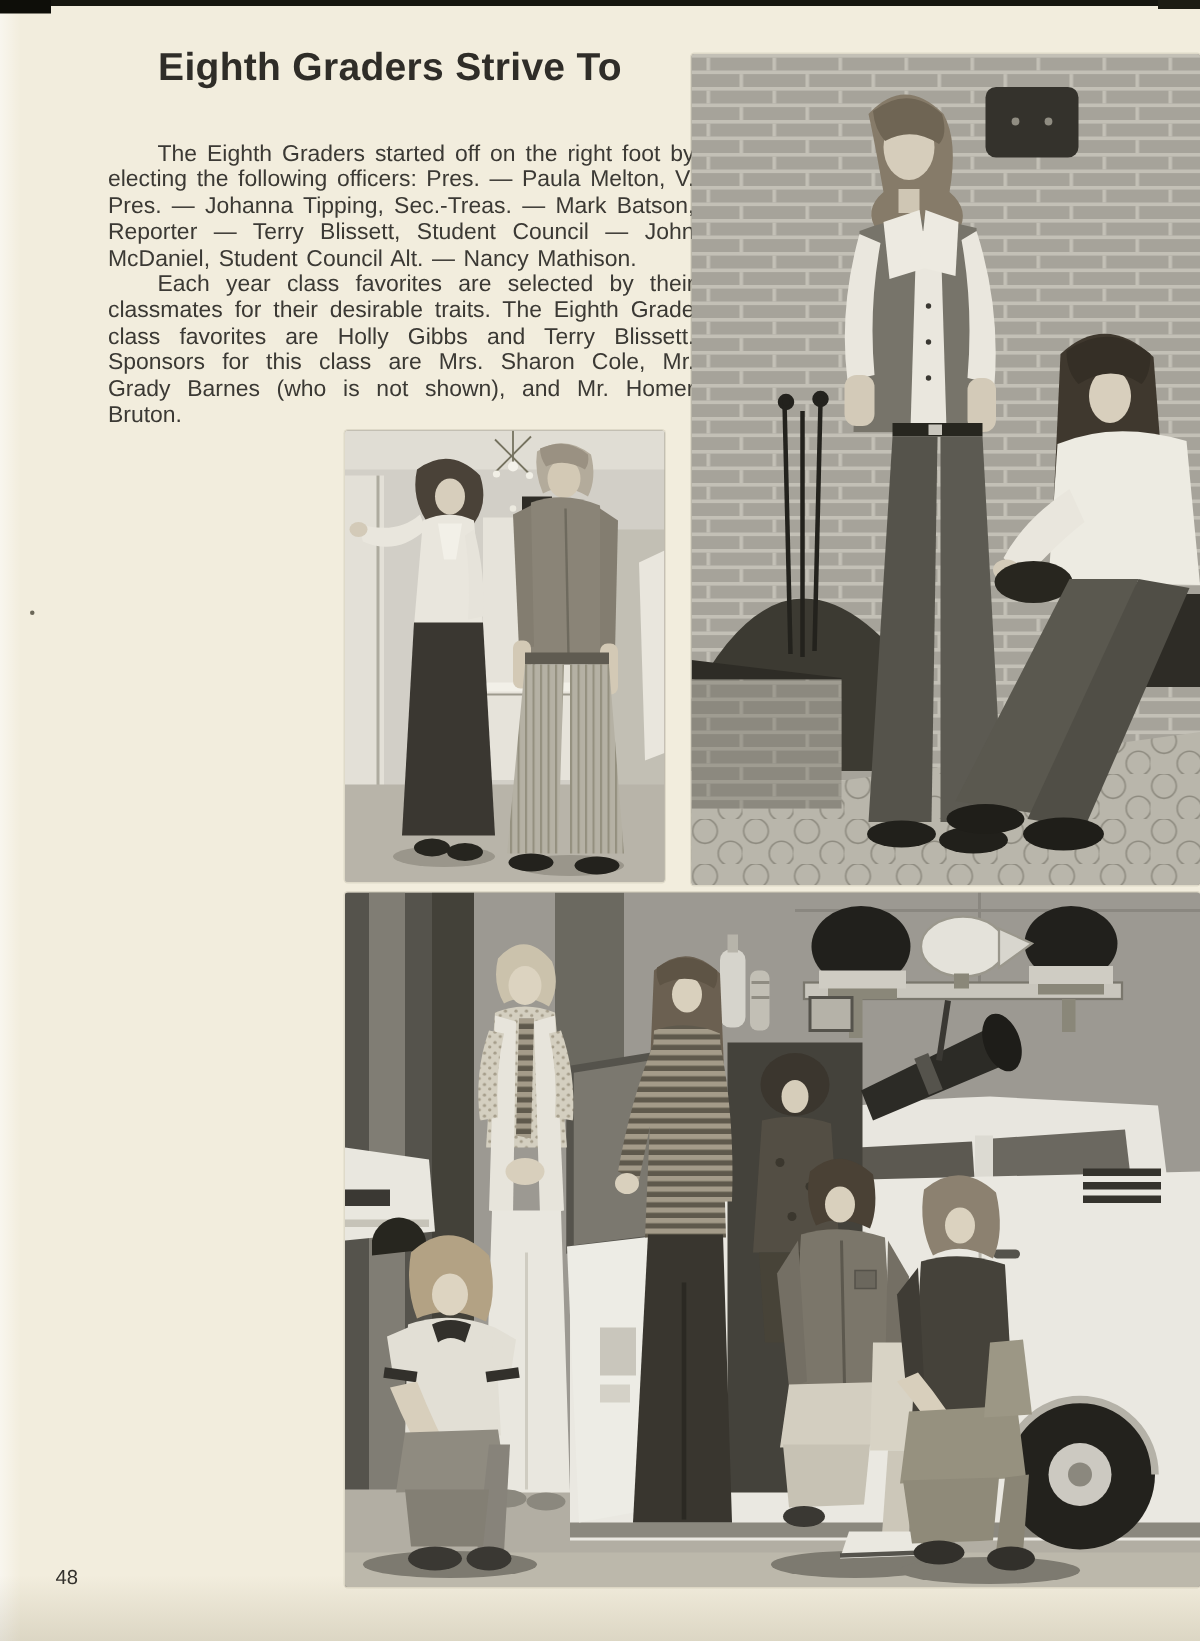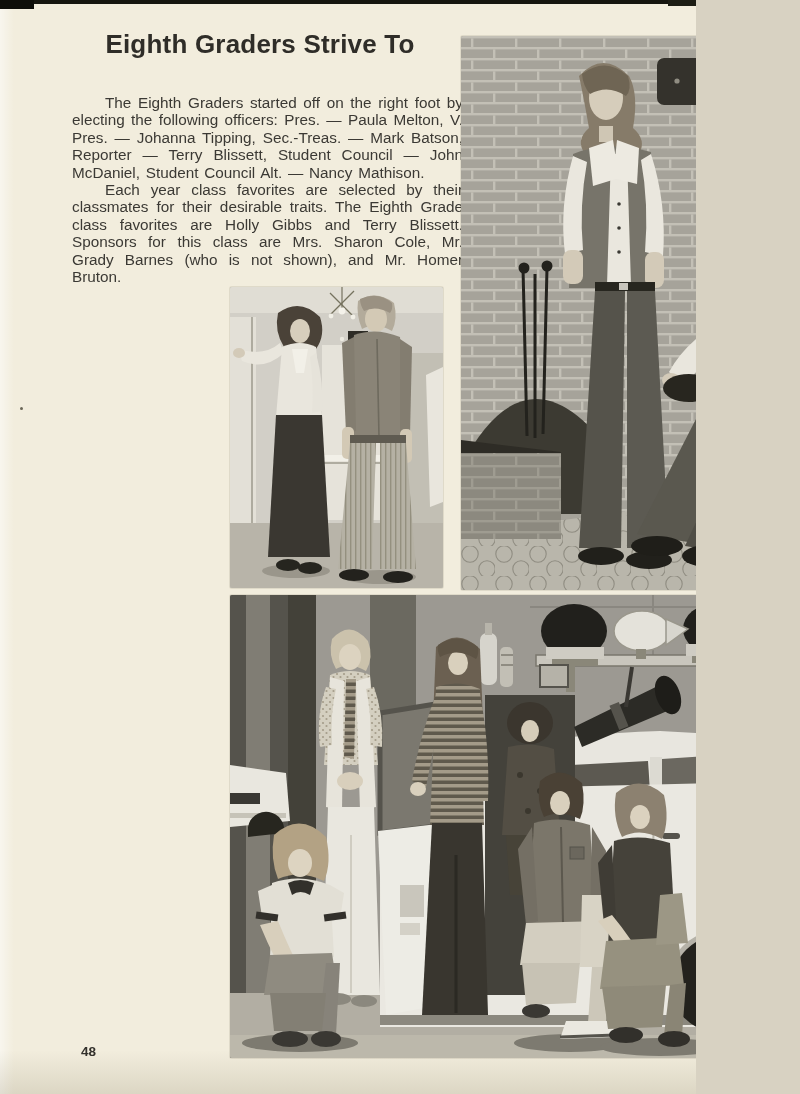--- a/index.html
+++ b/index.html
@@ -1,17 +1,17 @@
 <!DOCTYPE html>
 <html><head>
 <meta charset="utf-8">
 <style>
   html,body{margin:0;padding:0;background:#d8d2c2;}
   .sheet{
-    position:relative;width:696px;height:1094px;overflow:hidden;
+    position:relative;width:800px;height:1094px;overflow:hidden;
     background:
       linear-gradient(180deg, rgba(0,0,0,0) 96%, rgba(120,110,80,.18) 100%),
       linear-gradient(90deg, rgba(255,255,255,.5) 0px, rgba(255,255,255,0) 14px),
       #f2eddd;
     font-family:"Liberation Sans", sans-serif;
     color:#3b3934;
   }
   
   .strip-top{position:absolute;top:0;left:0;width:800px;height:4px;background:#16160f;}
   .strip-top-left{position:absolute;top:0;left:0;width:34px;height:9px;background:#0e0e09;}
@@ -29,21 +29,21 @@
   }
   .bodycopy p{margin:0;text-indent:33px;word-spacing:1.5px;}
 
   .photo{position:absolute;overflow:hidden;background:#9a978e;border-radius:2px;
          box-shadow:0 0 0 1px rgba(90,80,60,.12);}
   .photo svg{display:block;width:100%;height:100%;}
   #photo-fireplace{left:461px;top:36px;width:339px;height:554px;}
   #photo-hallway{left:230px;top:287px;width:213px;height:301px;}
   #photo-police-car{left:230px;top:595px;width:570px;height:463px;}
 
-  .folio{position:absolute;left:37px;top:1044px;font-size:13.5px;font-weight:700;color:#33312c;margin-left:44px;}
+  .folio{position:absolute;left:37px;top:1044px;font-size:13.5px;font-weight:400;color:#33312c;}
 </style>
 </head>
 <body>
 
 <div class="sheet">
 
   <div class="strip-top"></div>
   <div class="strip-top-left"></div>
   <div class="strip-top-right"></div>
   <div class="speck"></div>

